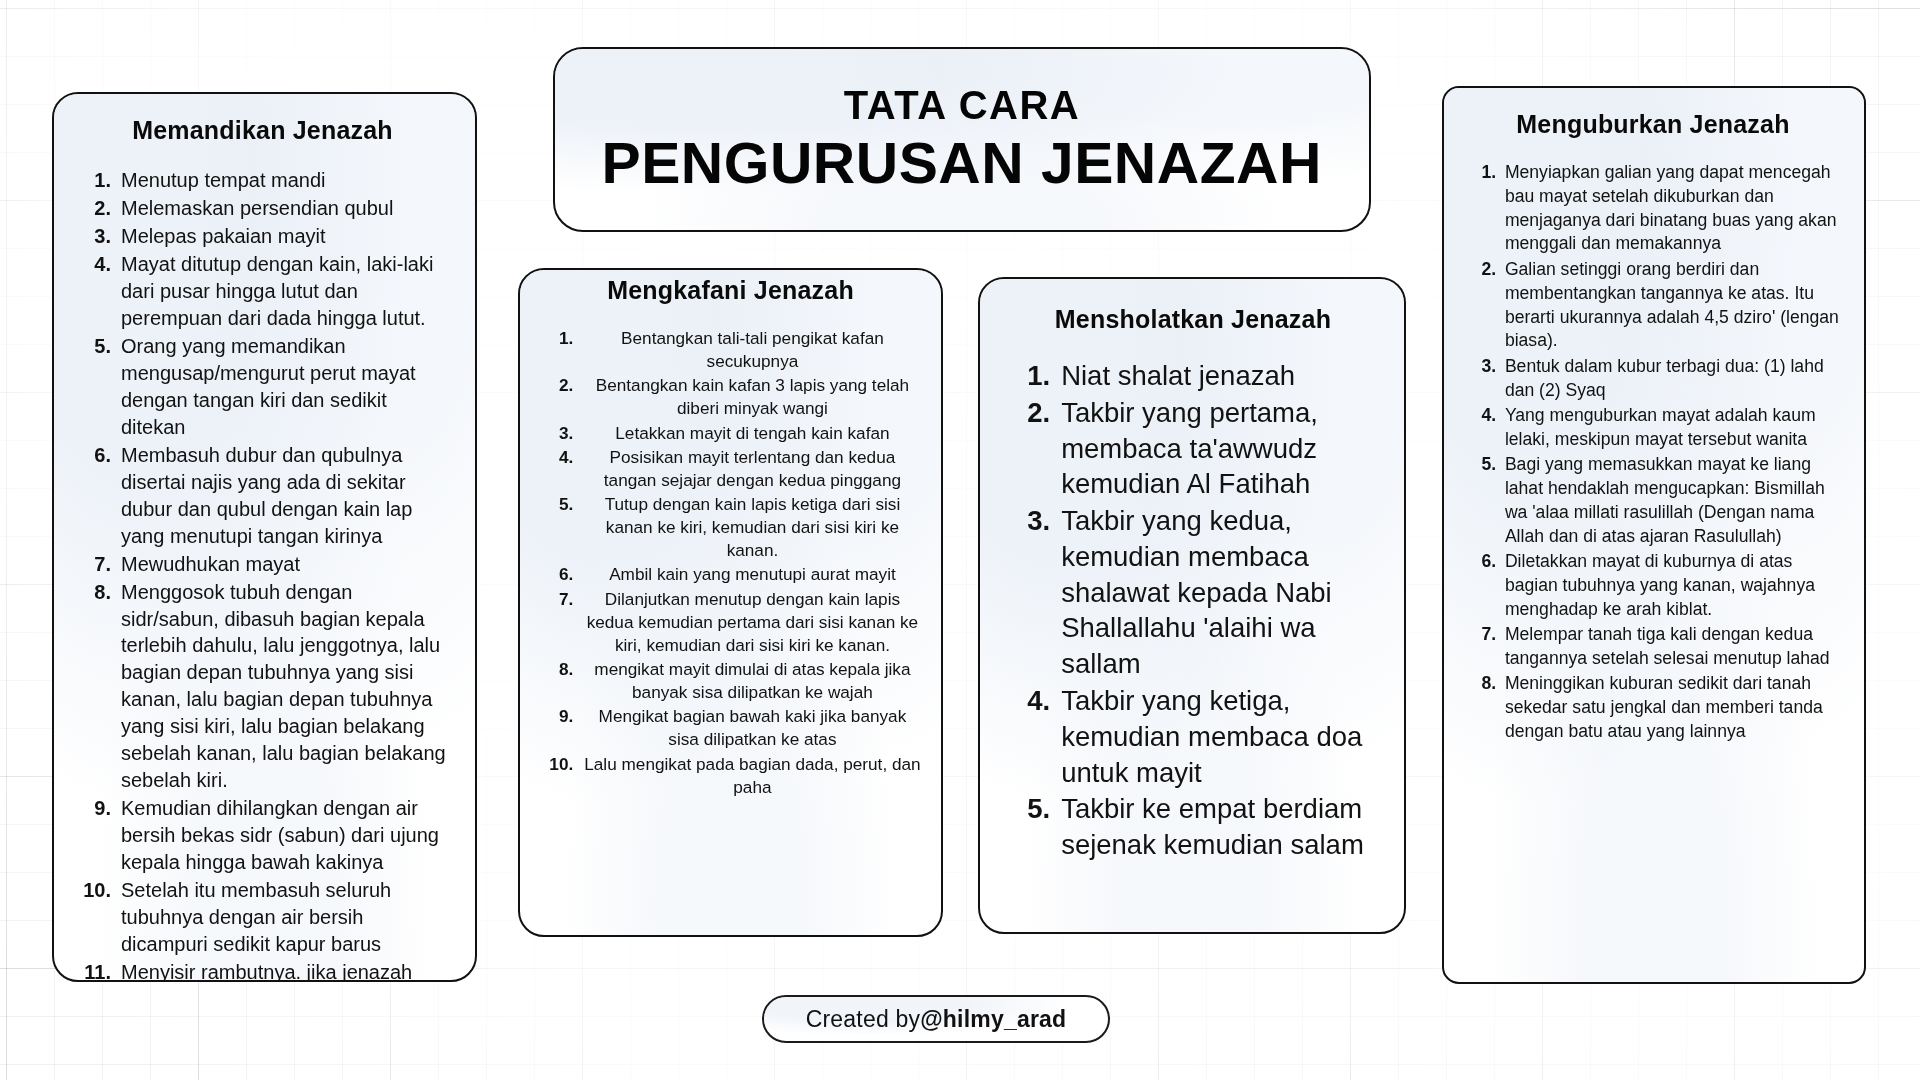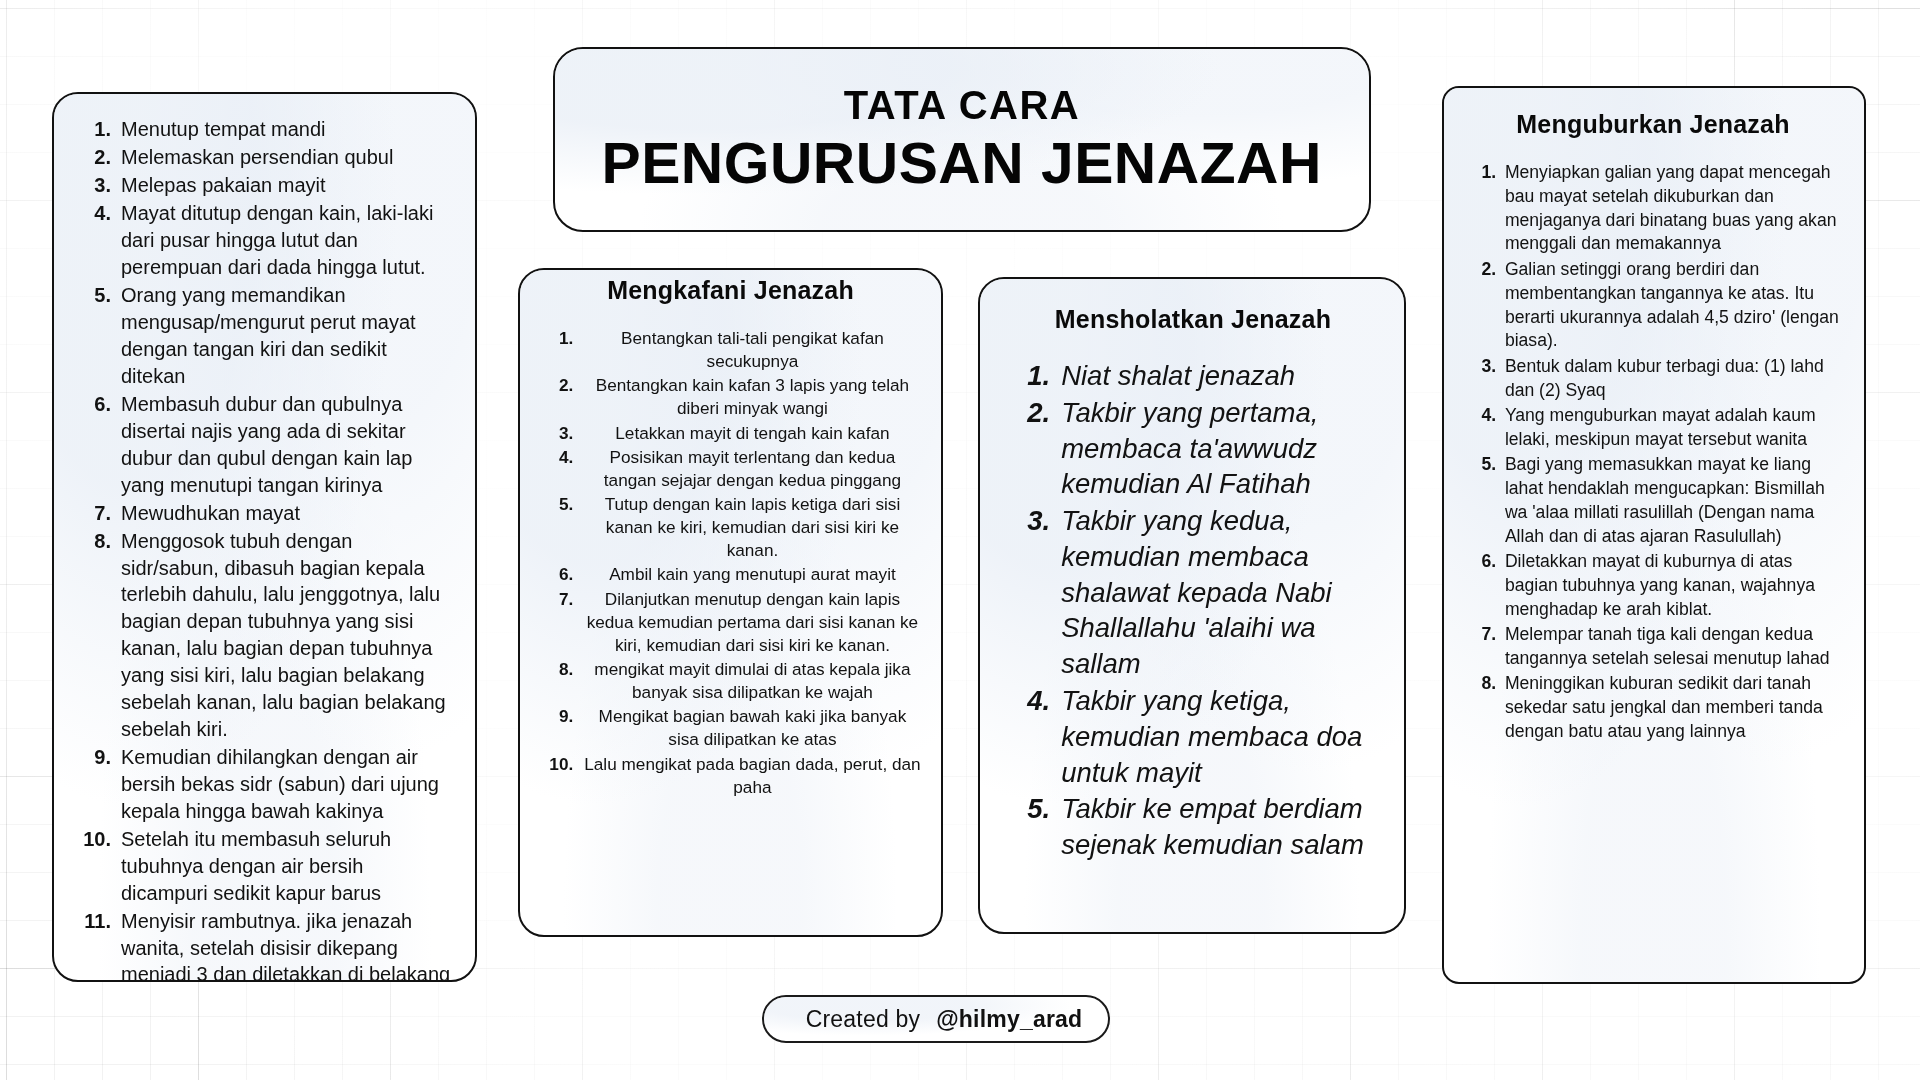--- a/index.html
+++ b/index.html
@@ -134,21 +134,21 @@
   #col-mengkafani .card-heading { font-size:25px; margin-bottom:22px; }
   #col-mengkafani ol.steps { font-size:17.2px; line-height:1.345;text-align:center; }
   #col-mengkafani ol.steps > li { margin-bottom:0.06em; }
 
   
   #col-mensholatkan {
     left:978px; top:277px; width:428px; height:657px;
     padding:26px 20px 8px 22px;
   }
   #col-mensholatkan .card-heading { font-size:25px; margin-bottom:24px; }
-  #col-mensholatkan ol.steps { font-size:27.5px; line-height:1.30;font-style:italic; }
+  #col-mensholatkan ol.steps { font-size:27.5px; line-height:1.30; }
   #col-mensholatkan ol.steps > li { margin-bottom:0.04em; }
   #col-mensholatkan ol.steps > li::before { width:1.75em; }
   #col-mensholatkan ol.steps > li > span { padding-left:2.15em; }
 
   
   #col-menguburkan {
     left:1442px; top:86px; width:424px; height:898px;
     padding:22px 18px 16px 16px;
     border-radius:17px;
   }
@@ -169,36 +169,37 @@
     color:#111111;
     letter-spacing:0.2px;
     overflow:hidden;
   }
   #credit-pill::before {
     content:"";
     position:absolute; inset:0;
     background:radial-gradient(ellipse at 30% 20%, rgba(235,240,247,0.7) 0 30%, rgba(255,255,255,0) 60%);
     pointer-events:none;
   }
-  #credit-pill span { position:relative; z-index:2;margin-left:16px; }
+  #credit-pill span { position:relative; z-index:2; }
   .credit-handle { font-weight:bold; }
 </style>
 </head>
 <body>
 
 <div id="canvas">
 
   <div id="wash"></div>
 
   <div class="card" id="title-card">
     <div class="title-small">TATA CARA</div>
     <div class="title-big">PENGURUSAN JENAZAH</div>
   </div>
 
   <div class="card" id="col-memandikan">
+    <div class="card-heading">Memandikan Jenazah</div>
     <ol class="steps">
       <li>
           <span>Menutup tempat mandi</span>
         </li>
       <li>
           <span>Melemaskan persendian qubul</span>
         </li>
       <li>
           <span>Melepas pakaian mayit</span>
         </li>

